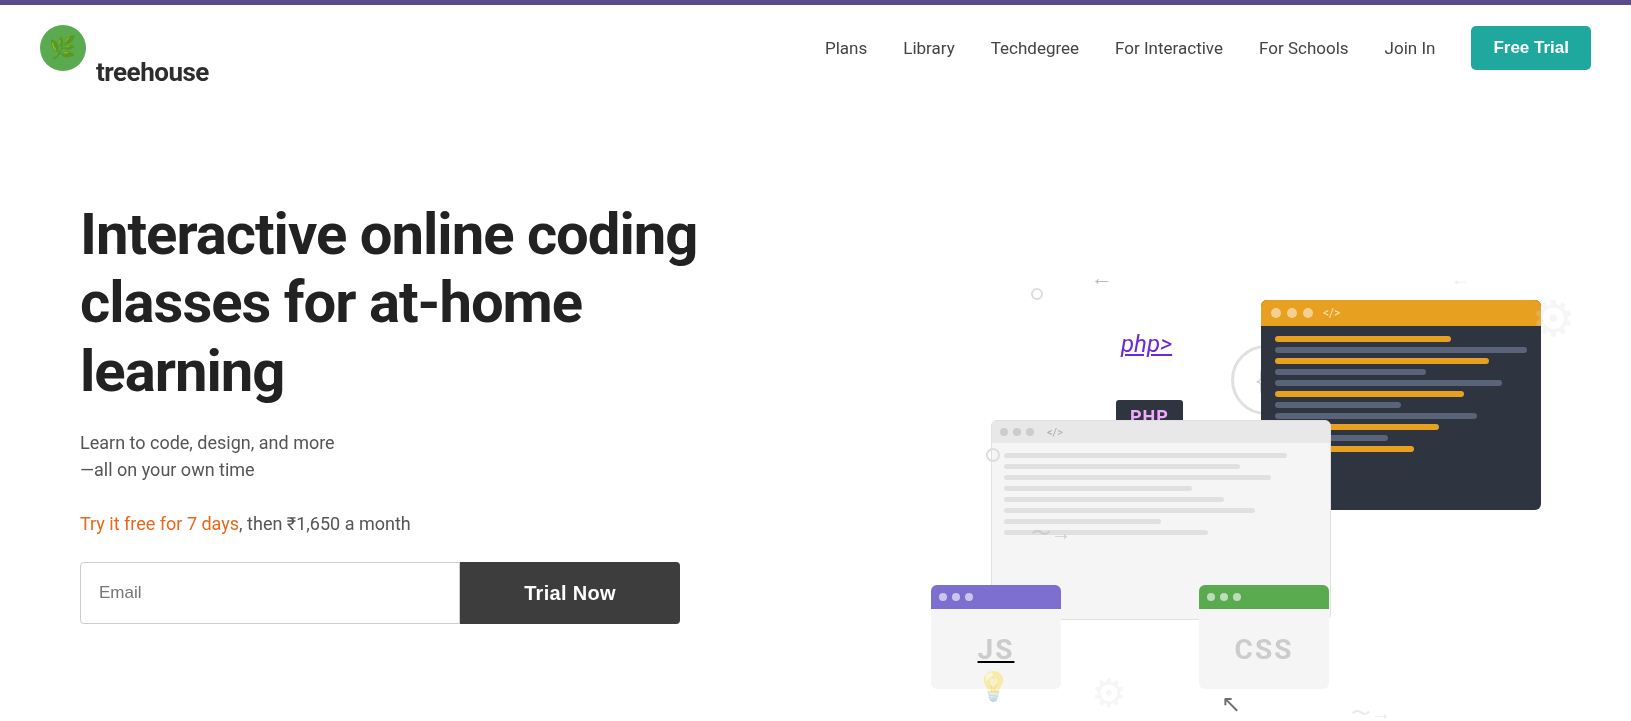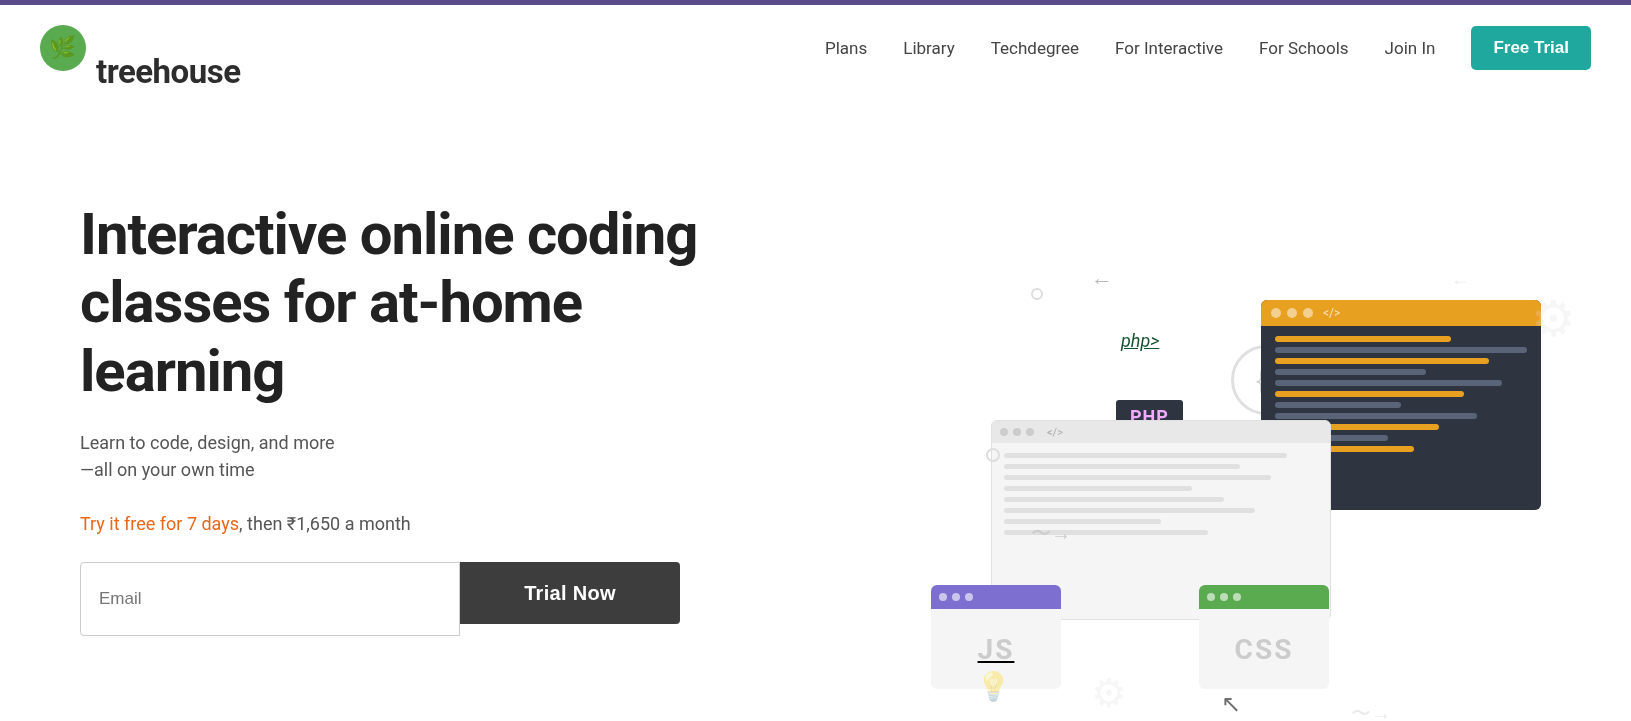--- a/index.html
+++ b/index.html
@@ -34,21 +34,21 @@
       gap: 10px;
       text-decoration: none;
     }
 
     .logo-icon {
       width: 46px;
       height: 46px;
     }
 
     .logo-text {
-      font-size: 33px;
+      font-size: 26px;
       font-weight: 700;
       color: #2d2d2d;
       letter-spacing: -0.5px;
       margin-top: 48px;
     }
 
     nav {
       display: flex;
       align-items: center;
       gap: 36px;
@@ -118,21 +118,21 @@
       cursor: pointer;
     }
 
     .hero-form {
       display: flex;
       gap: 0;
     }
 
     .hero-email-input {
       width: 380px;
-      height: 74px;
+      height: 62px;
       border: 1.5px solid #ccc;
       border-radius: 4px 0 0 4px;
       padding: 0 18px;
       font-size: 17px;
       color: #888;
       outline: none;
       background: #fff;
     }
 
     .btn-join-now {
@@ -290,22 +290,22 @@
       height: 80px;
       display: flex;
       align-items: center;
       justify-content: center;
       letter-spacing: 2px;
     }
 
     
     .php-text {
       position: absolute;
-      font-size: 18px;
-      color: #14532d;
+      font-size: 24px;
+      color: #6d28d9;
       font-style: italic;
       text-decoration: underline;
     }
 
     
     .deco-arrow {
       position: absolute;
       color: #bbb;
       font-size: 22px;
     }

